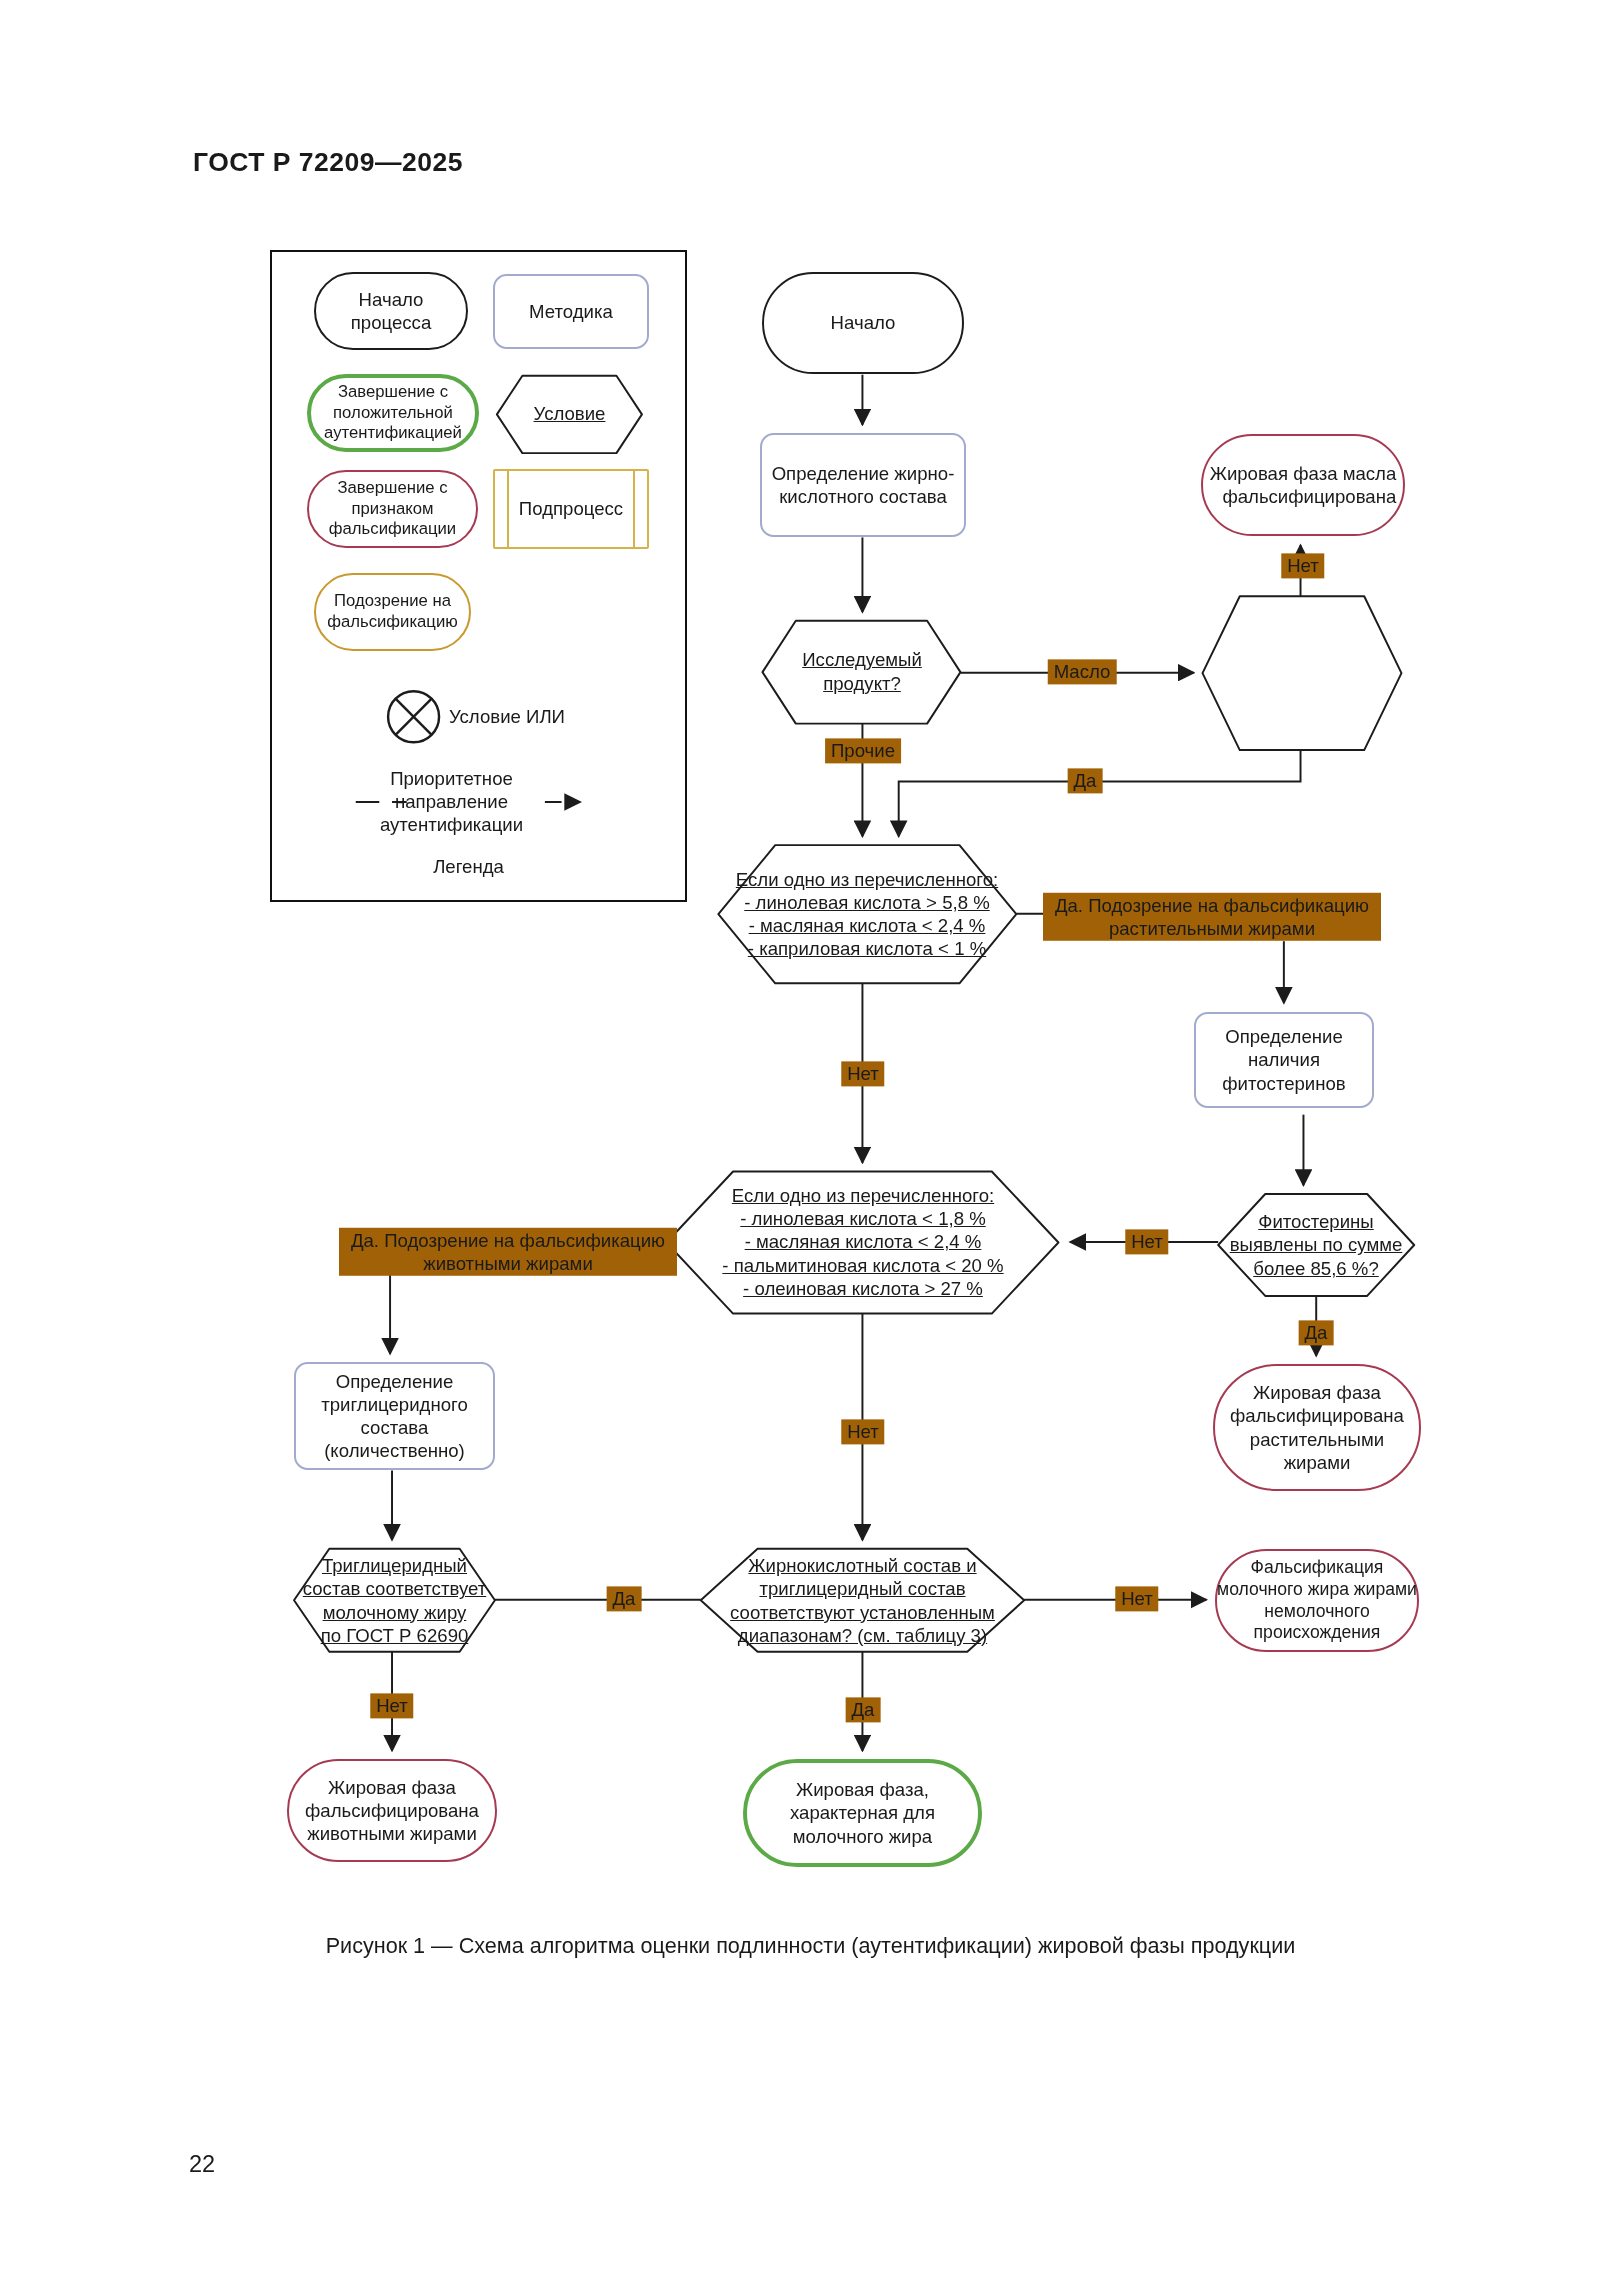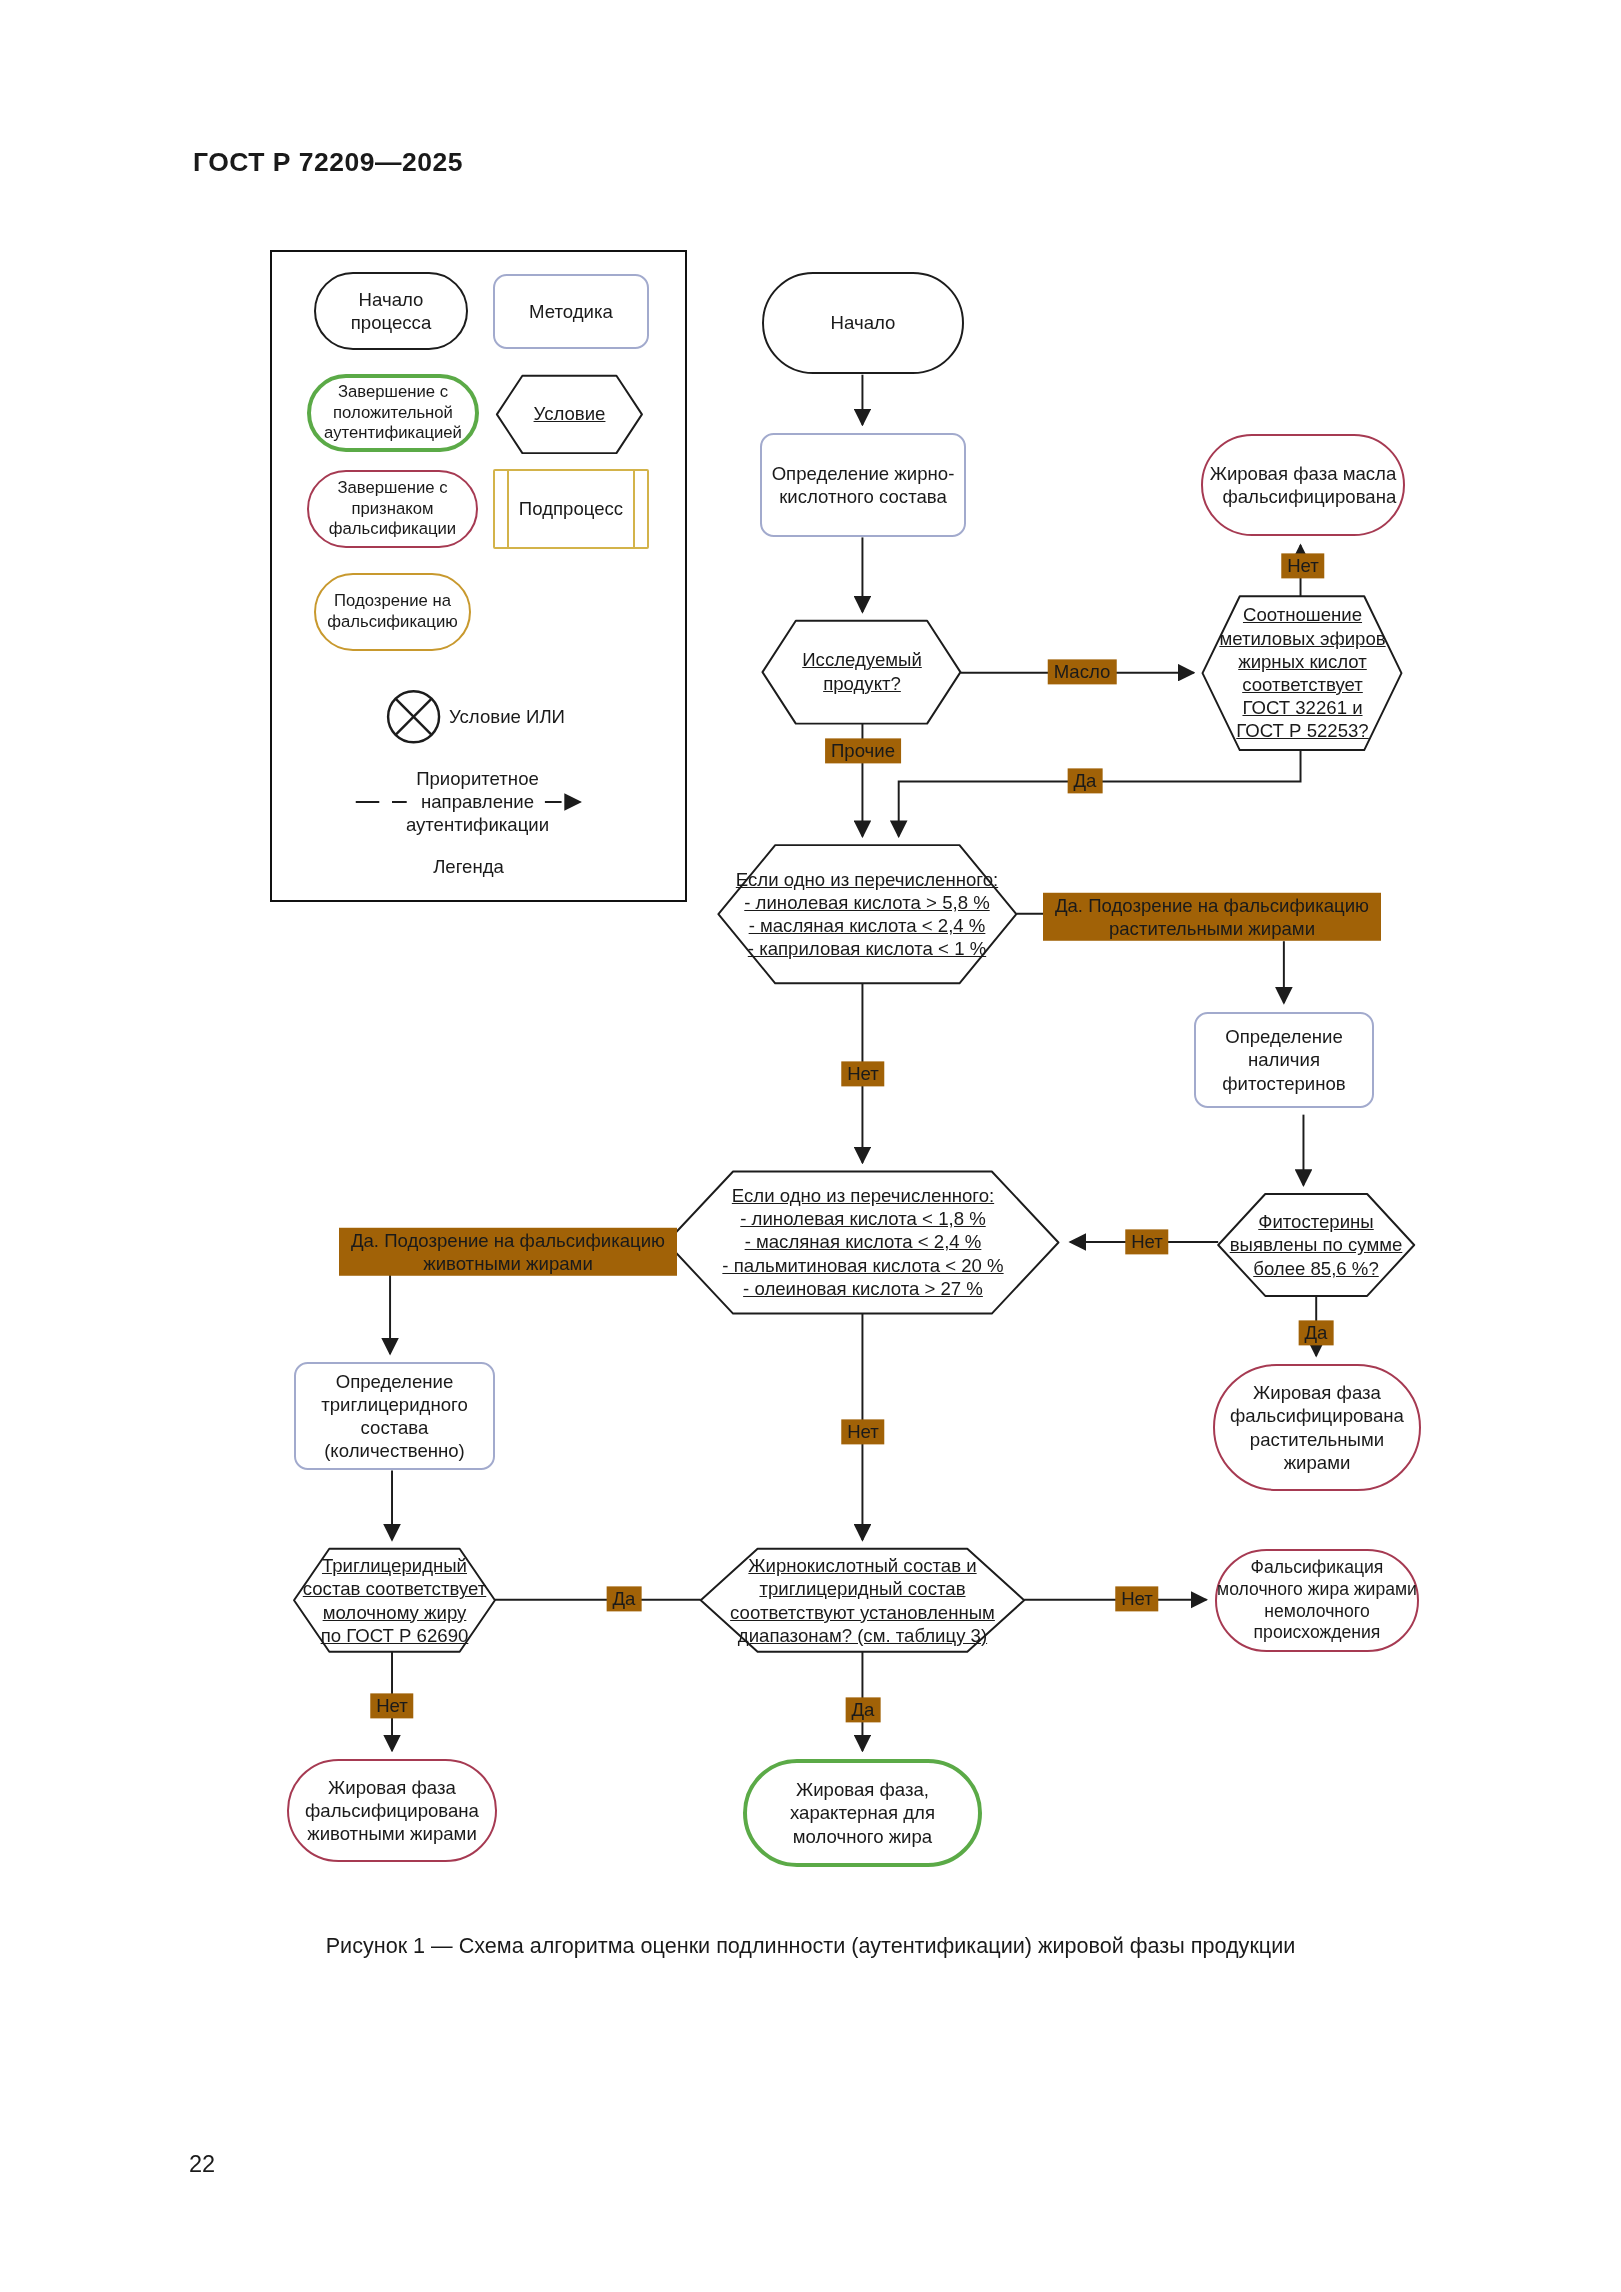--- a/index.html
+++ b/index.html
@@ -109,36 +109,30 @@
 признаком
 фальсификации</div>
   <div class="subprocess" style="left:493px;top:469px;width:156px;height:80px;">
     <span class="bar-left"></span>
     <span>Подпроцесс</span>
     <span class="bar-right"></span>
   </div>
   <div class="node stadium gold" style="left:314px;top:573px;width:157px;height:78px;font-size:16.7px;">Подозрение на
 фальсификацию</div>
   <div class="plain-label" style="left:449px;top:691px;width:127px;height:51px;justify-content:flex-start;text-align:left;">Условие ИЛИ</div>
-  <div class="plain-label" style="left:411px;top:771px;width:133px;height:61px;">Приоритетное
+  <div class="plain-label" style="left:385px;top:771px;width:133px;height:61px;">Приоритетное
 направление
 аутентификации</div>
   <div class="plain-label" style="left:407px;top:853px;width:123px;height:27.4px;">Легенда</div>
 
   <div class="node stadium" style="left:762px;top:272px;width:202px;height:102px;">Начало</div>
   <div class="node method" style="left:760px;top:433px;width:206px;height:104px;">Определение жирно-
 кислотного состава</div>
   <div class="hex-text" style="left:763px;top:620px;width:198px;height:103px;">Исследуемый
 продукт?</div>
-  <div class="hex-text" style="left:1203px;top:596px;width:199px;height:154px;">Соотношение
-метиловых эфиров
-жирных кислот
-соответствует
-ГОСТ 32261 и
-ГОСТ Р 52253?</div>
   <div class="node stadium red" style="left:1201px;top:434px;width:204px;height:102px;text-align:right;">Жировая фаза масла
 фальсифицирована</div>
   <div class="hex-text" style="left:718px;top:845px;width:298px;height:138px;">Если одно из перечисленного:
 - линолевая кислота &gt; 5,8 %
 - масляная кислота &lt; 2,4 %
 - каприловая кислота &lt; 1 %</div>
   <div class="node method" style="left:1194px;top:1012px;width:180px;height:96px;">Определение наличия
 фитостеринов</div>
   <div class="hex-text" style="left:1218px;top:1194px;width:196px;height:102px;">Фитостерины
 выявлены по сумме

